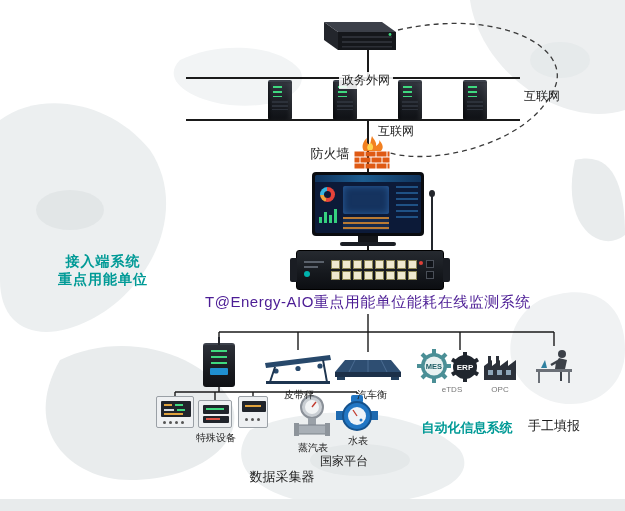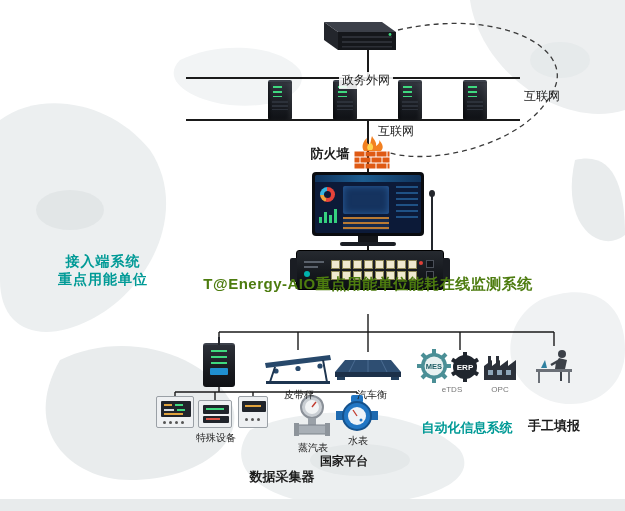--- a/index.html
+++ b/index.html
@@ -10,26 +10,26 @@
   svg{display:block;}
 
   
   .lbl{position:absolute;transform:translateX(-50%);white-space:nowrap;color:#1b1b1b;}
   .lbl.bg{background:rgba(255,255,255,0.88);padding:0 3px;}
   .teal{color:#009a96;font-weight:bold;}
   .sz16{font-size:16px;letter-spacing:2px;font-weight:bold;}
   .sz13{font-size:13px;}
   .sz12{font-size:12px;}
   .sz11{font-size:10px;}
-  .bold{font-weight:bold;}
+  .bold{font-weight:normal;}
   .tiny{font-size:8px;color:#777;}
   #access-label{position:absolute;left:103px;top:252px;transform:translateX(-50%);
     text-align:center;font-size:14px;font-weight:bold;color:#009a96;line-height:18px;letter-spacing:1px;white-space:nowrap;}
-  #system-title{position:absolute;left:368px;top:275px;transform:translateX(-50%);
-    font-size:15px;font-weight:bold;letter-spacing:0.5px;white-space:nowrap;color:#4d7c0f;}
+  #system-title{position:absolute;left:368px;top:293px;transform:translateX(-50%);
+    font-size:15px;font-weight:normal;letter-spacing:0.5px;white-space:nowrap;color:#4c1d95;}
 
   
   .server{width:24px;height:40px;border-radius:2px;
     background:linear-gradient(180deg,#31353e 0%,#1b1e24 55%,#0f1115 100%);
     box-shadow:inset -3px 0 4px rgba(255,255,255,0.07),inset 2px 0 3px rgba(0,0,0,0.45);
     border-top:2px solid #3c414b;}
   .srv-leds{margin:4px 0 0 5px;width:9px;height:11px;
     background:repeating-linear-gradient(180deg,#3fd97f 0 2px,transparent 2px 5px);}
   .srv-slot{margin:4px 4px 0;height:9px;background:repeating-linear-gradient(180deg,#2c313a 0 2px,transparent 2px 4px);}
 

